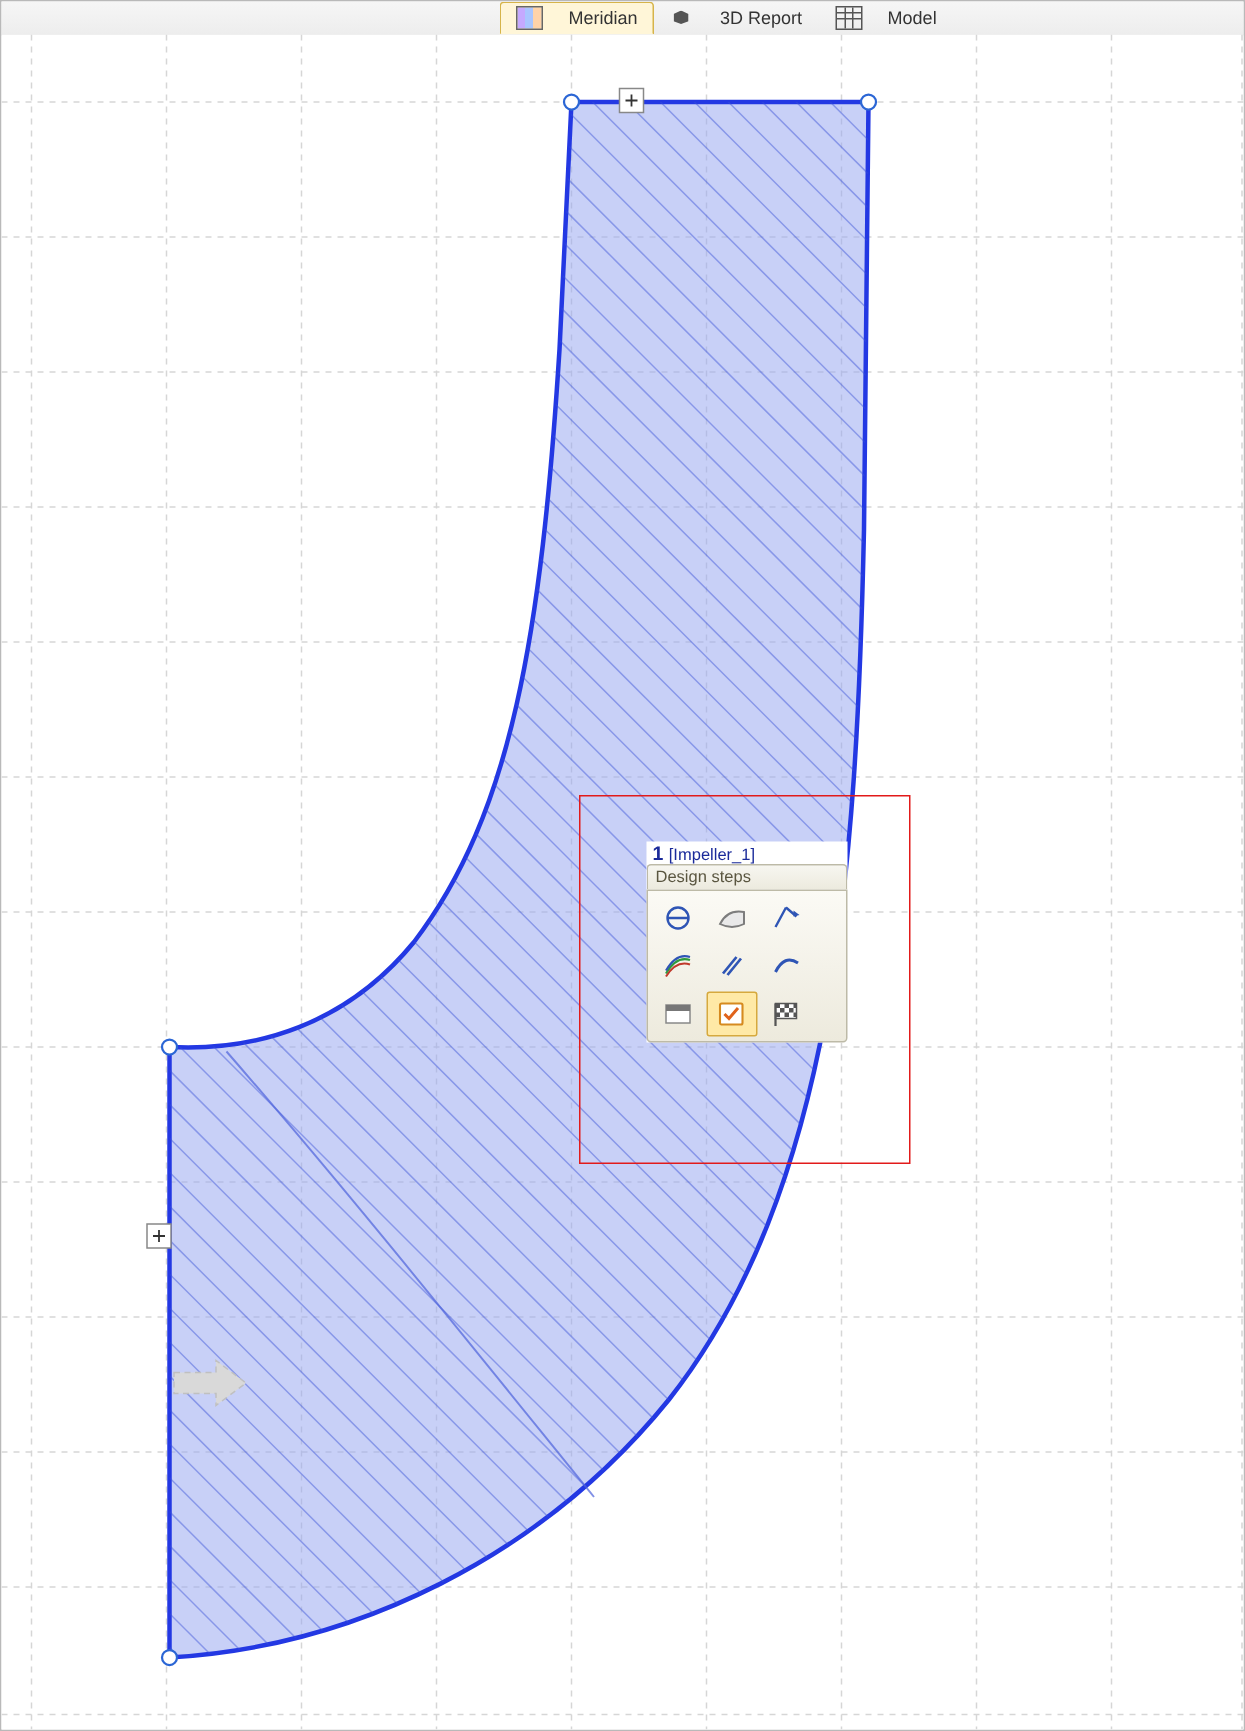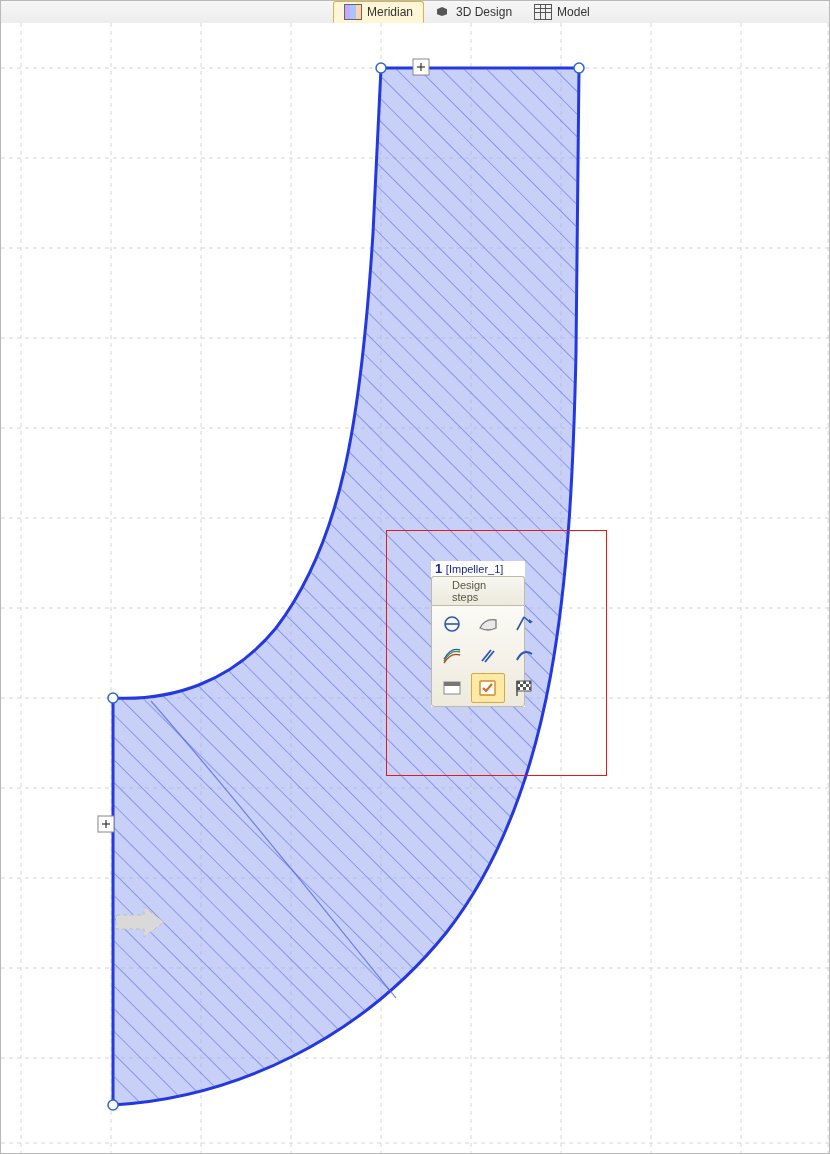--- a/index.html
+++ b/index.html
@@ -1,20 +1,20 @@
 <!DOCTYPE html>
 <html><head>
 <meta charset="utf-8">
 <style>
   html,body{margin:0;padding:0;width:830px;height:1154px;font-family:"Segoe UI",Tahoma,sans-serif;font-size:12px;color:#333;background:#fff;overflow:hidden}
   .frame{width:828px;height:1152px;border:1px solid #b9b9b9;position:relative;background:#fff}
   
   .tabstrip{position:absolute;left:0;right:0;top:0;height:22px;background:linear-gradient(#f6f6f6,#ededed);border-bottom:1px solid #c8c8c8}
   .tabstrip .tabs{position:absolute;left:332px;top:0;height:22px;display:flex}
-  .tab{display:flex;align-items:center;gap:5px;padding:0 10px;height:20px;border:1px solid transparent;border-top-left-radius:3px;border-top-right-radius:3px;cursor:pointer;line-height:20px}
+  .tab{display:flex;align-items:center;gap:17px;padding:0 10px;height:20px;border:1px solid transparent;border-top-left-radius:3px;border-top-right-radius:3px;cursor:pointer;line-height:20px}
   .tab.active{background:#fff6d8;border:1px solid #d6b44a;border-bottom-color:#fff6d8}
   .tab .ticon{width:16px;height:14px;display:inline-block}
   
   .ic-mer{background:linear-gradient(90deg,#c5a9ff 0 33%,#a9c5ff 33% 66%,#ffd3a9 66% 100%);border:1px solid #666}
   .ic-cube{position:relative}
   .ic-cube::before{content:"";position:absolute;left:2px;top:2px;width:10px;height:9px;background:#555;clip-path:polygon(50% 0,100% 25%,100% 80%,50% 100%,0 80%,0 25%)}
   .ic-grid{border:1px solid #555;background:
       linear-gradient(#555,#555) 0 3px/100% 1px no-repeat,
       linear-gradient(#555,#555) 0 7px/100% 1px no-repeat,
       linear-gradient(#555,#555) 5px 0/1px 100% no-repeat,
@@ -27,43 +27,43 @@
   .shape{fill:#9aa9f0;fill-opacity:.55;stroke:#2338e3;stroke-width:3}
   .hatch line{stroke:#3a53d8;stroke-width:1;stroke-opacity:.45}
   .subline{stroke:#4d63db;stroke-width:1.3;fill:none;stroke-opacity:.7}
   .handle{fill:#fff;stroke:#2b66d5;stroke-width:1.5}
   .plusbox{fill:#fff;stroke:#888;stroke-width:1}
   .plus{stroke:#333;stroke-width:1.2}
   .flowarrow{fill:#d9d9d9;stroke:#c0c0c0;stroke-width:1;stroke-dasharray:4 3}
   
   .callout{position:absolute;border:1.5px solid #e21a1a;pointer-events:none}
   
-  .palette{position:absolute;width:94px;background:#fff;font-size:11px}
+  .palette{position:absolute;width:134px;background:#fff;font-size:11px}
   .pal-title{font-weight:700;color:#1a2a9a;font-size:13px;padding-left:4px}
   .pal-title .sub{font-weight:400;font-size:11px}
-  .pal-head{background:linear-gradient(#f7f6f0,#eceade);border:1px solid #bdbaa7;border-bottom:none;padding:2px 20px;color:#5a5640;border-top-left-radius:3px;border-top-right-radius:3px}
+  .pal-head{background:linear-gradient(#f7f6f0,#eceade);border:1px solid #bdbaa7;border-bottom:none;padding:2px 5px;color:#5a5640;border-top-left-radius:3px;border-top-right-radius:3px}
   .pal-grid{display:grid;grid-template-columns:repeat(3,34px);grid-auto-rows:30px;border:1px solid #bdbaa7;background:linear-gradient(#fbfaf5,#edeadd);padding:3px;gap:2px;border-bottom-left-radius:3px;border-bottom-right-radius:3px}
   .pal-btn{border:1px solid transparent;border-radius:2px;display:flex;align-items:center;justify-content:center;cursor:pointer}
   .pal-btn.sel{background:#ffe9a6;border:1px solid #d6a93e}
   .pal-btn svg{width:22px;height:20px}
 </style>
 </head>
 <body>
 
 <div class="frame">
 
   <div class="tabstrip">
     <div class="tabs">
       <div class="tab active">
         <span class="ticon ic-mer"></span>
         <span>Meridian</span>
       </div>
       <div class="tab">
         <span class="ticon ic-cube"></span>
-        <span>3D Design</span>
+        <span>3D Report</span>
       </div>
       <div class="tab">
         <span class="ticon ic-grid"></span>
         <span>Model</span>
       </div>
     </div>
   </div>
 
   <div class="canvas">
     <svg class="graph" viewBox="0 0 828 1130">

